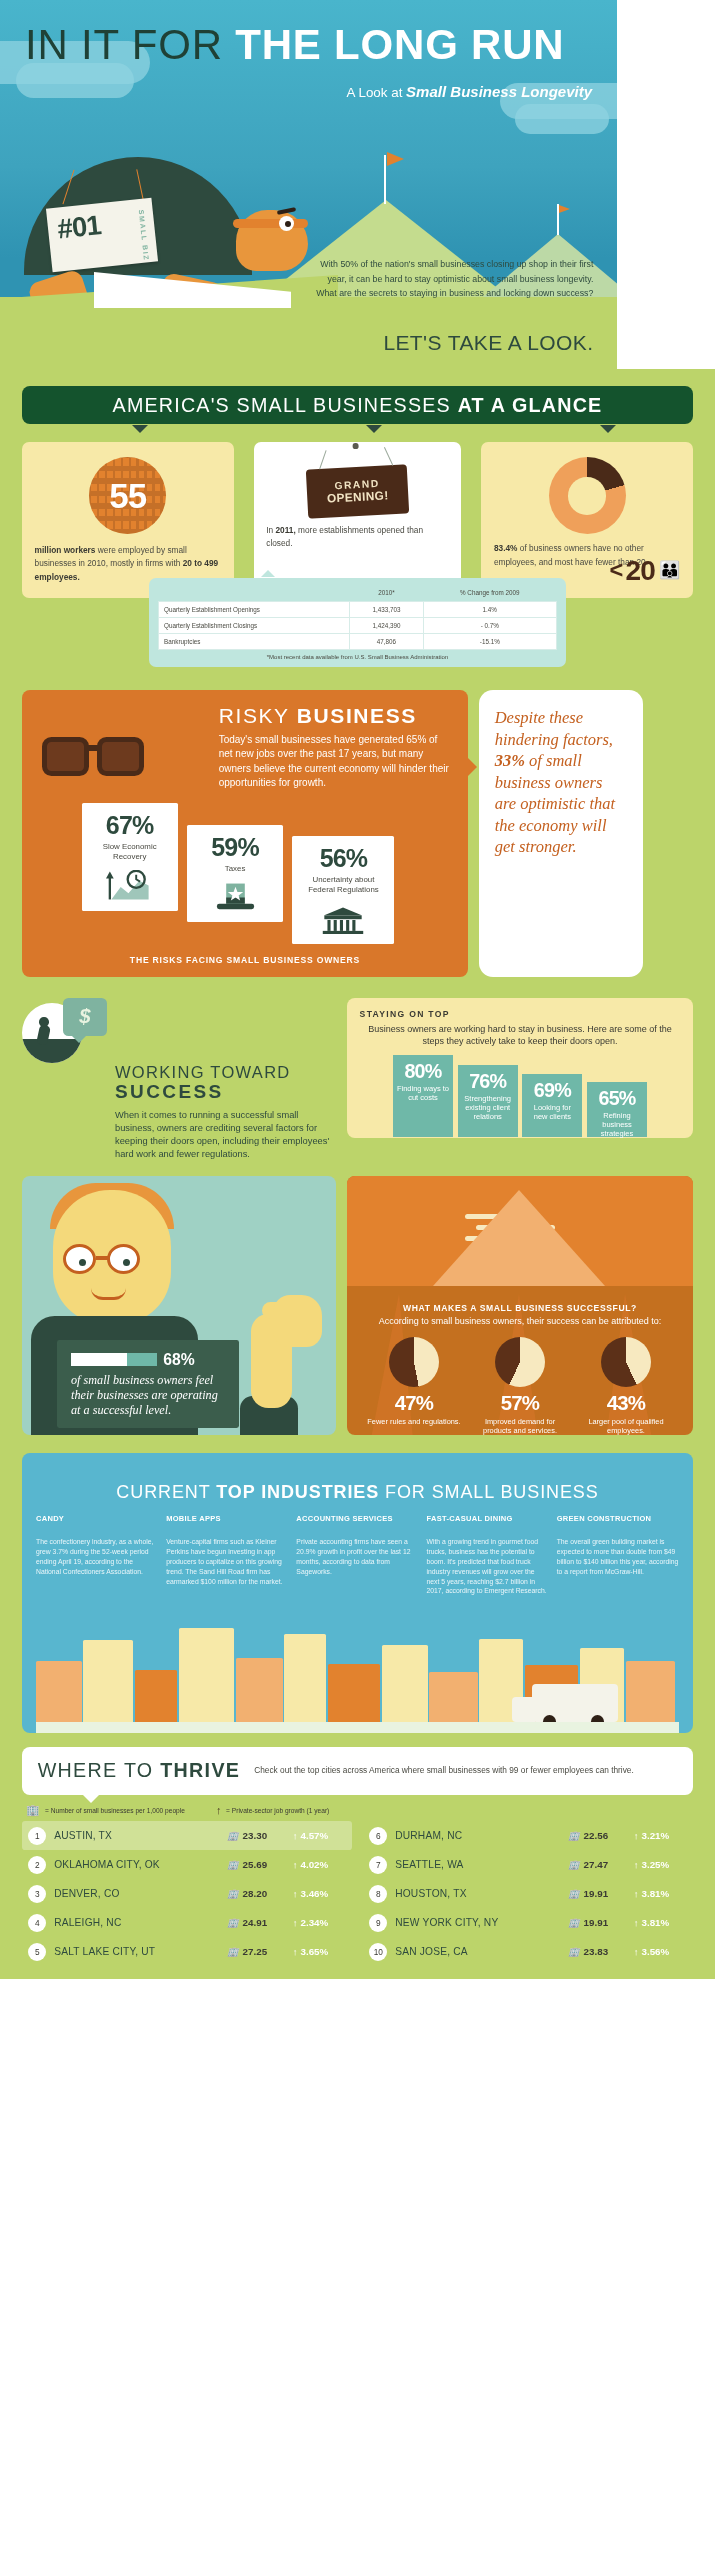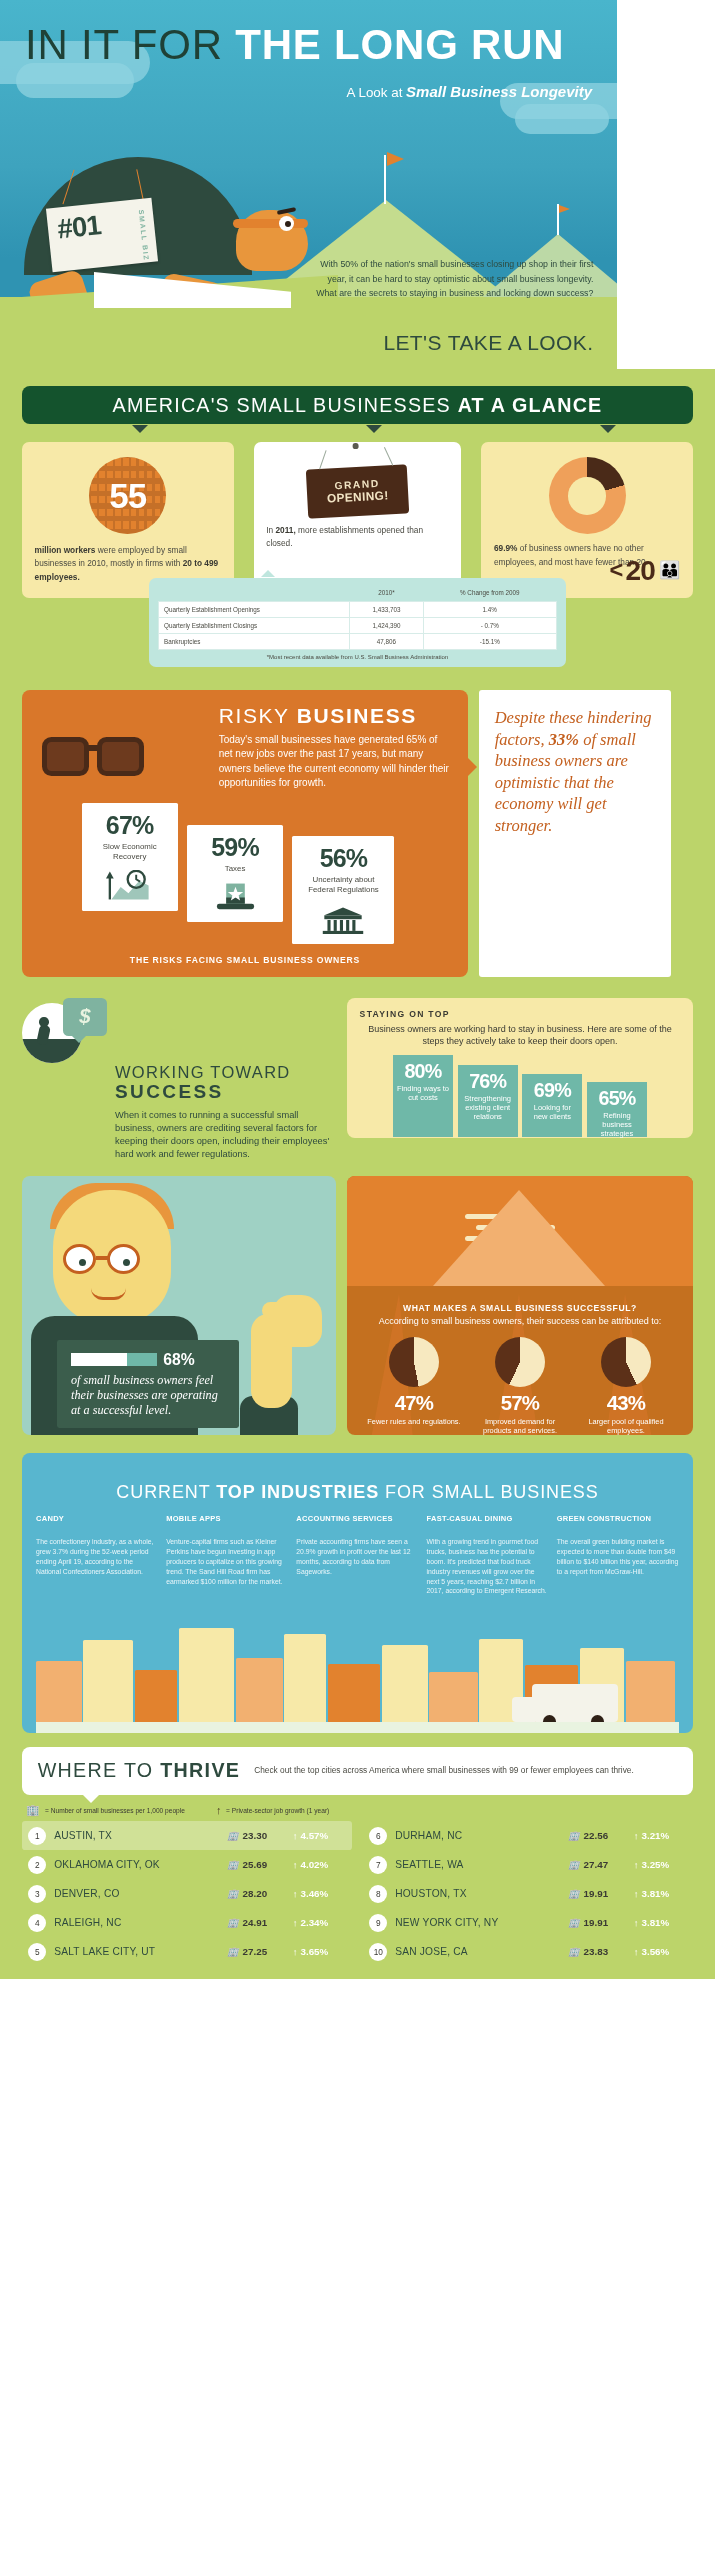--- a/index.html
+++ b/index.html
@@ -148,21 +148,21 @@
   .stats { display:flex; align-items:flex-start; gap:9.4px; margin-top:12.6px; padding-left:44px; }
   .stat { background:#fff; border-radius:1.6px; padding:7.9px 7.9px 9.4px; text-align:center; }
   .s-a { width:96px; margin-top:0; }
   .s-b { width:96px; margin-top:22px; }
   .s-c { width:102px; margin-top:33px; }
   .stat .big { font-size:25px; font-weight:bold; color:#2e4a3e; letter-spacing:-0.8px; }
   .stat .cap { font-size:7.9px; color:#4a4a42; line-height:1.3; margin-top:1.6px; }
   .stat .ico { margin-top:7.9px; height:31px; display:flex; align-items:flex-end; justify-content:center; }
   .risk-footer { color:#fff; font-size:8.6px; font-weight:bold; letter-spacing:0.8px;
                  text-align:center; margin-top:11px; }
-  .quote { background:#fff; border-radius:3px; width:192px; padding:17.3px 15.7px; position:relative; }
+  .quote { background:#fff; border-radius:14px; width:164px; padding:17.3px 15.7px; position:relative; }
   .quote p { font-family:"Liberation Serif", serif; font-style:italic; color:#c4601f;
              font-size:16.5px; line-height:1.3; }
   .quote p b { font-weight:bold; }
 
   
   .wts { background:#bcd46a; padding:7.9px 22px 14px; display:flex; gap:11px; align-items:flex-start; }
   .wts-left { width:314px; position:relative; padding-top:4.7px; }
   .shovel { width:60px; height:60px; border-radius:50%; background:#fff; position:relative;
             overflow:hidden; display:inline-block; vertical-align:top; }
   .shovel .ground { position:absolute; bottom:0; left:0; width:100%; height:23.6px; background:#2e4a3e; }
@@ -370,21 +370,21 @@
           <div class="gohook gh1"></div>
           <div class="gohook gh2"></div>
           <div class="l1">GRAND</div>
           <div class="l2">OPENING!</div>
         </div>
         <p><span>In </span><b>2011,</b><span> more establishments opened than closed.</span></p>
       </div>
 
       <div class="card card-c">
         <div class="donut"></div>
-        <p><b>69.9%</b><span> of business owners have no other employees, and most have fewer than 20.</span></p>
+        <p><b>83.4%</b><span> of business owners have no other employees, and most have fewer than 20.</span></p>
         <div class="u20">
           <span class="lt">&lt;</span>
           <span class="n">20</span>
           <span class="ic">👪</span>
         </div>
       </div>
     </div>
 
     <div class="tablewrap">
       <table>

